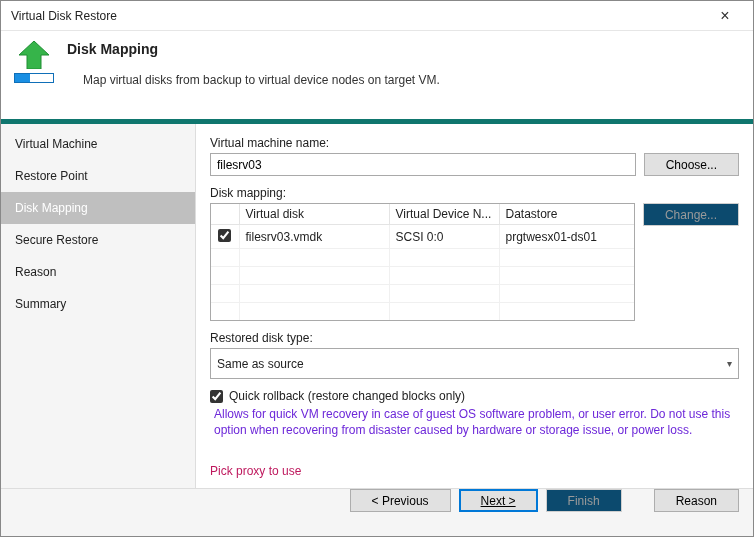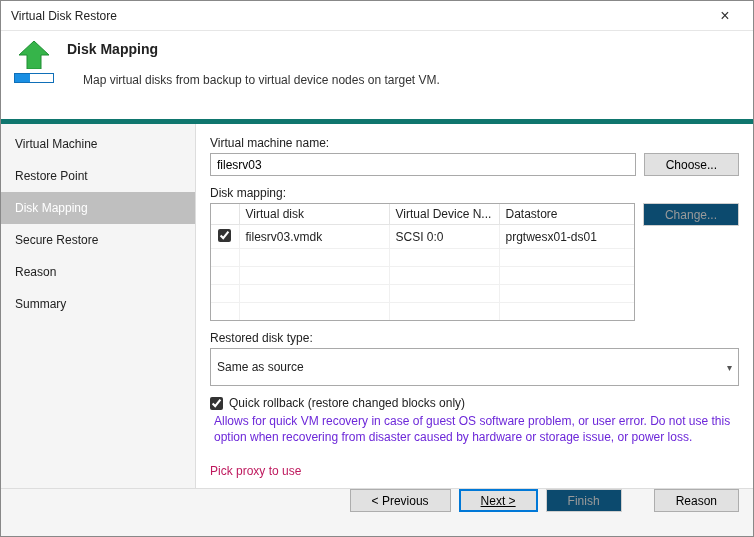--- a/index.html
+++ b/index.html
@@ -144,21 +144,21 @@
     border-bottom: 1px solid #f0f0f0;
     border-right: 1px solid #f0f0f0;
     height: 18px;
     font-size: 12px;
     overflow: hidden;
   }
   .grid th:last-child, .grid td:last-child { border-right: none; }
   .chk-col { width: 28px; text-align: center; }
   .select {
     width: 100%;
-    height: 38px;
+    height: 31px;
     border: 1px solid #a9a9a9;
     background: #fff;
     display: flex; align-items: center; justify-content: space-between;
     padding: 0 6px 0 6px;
     font: inherit;
   }
   .select .caret {
     font-size: 10px; color: #555;
   }
   .checkbox-row {

